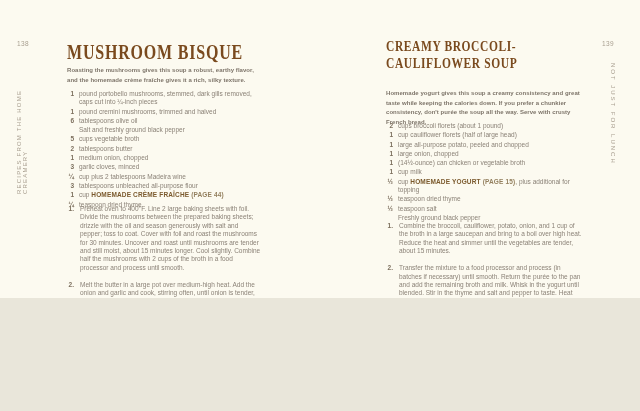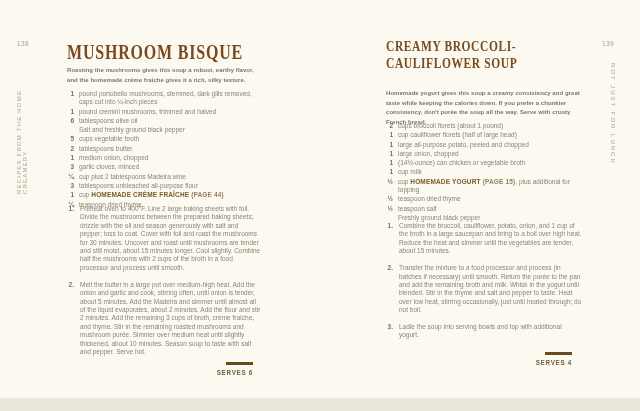--- a/index.html
+++ b/index.html
@@ -1,17 +1,17 @@
 <!DOCTYPE html>
 <html style="--background: #FCFAF0; --title-brown: #7A4A1E; --rule-brown: #6B4A21; --body-text: #8B8277; --intro-text: #7E756A; --margin-text: #A89E8F;"><head>
 <meta charset="utf-8">
 <style>
   html,body{margin:0;padding:0;background:#e9e6da;}
   .spread{
-    position:relative;width:640px;height:398px;overflow:hidden;
+    position:relative;width:640px;height:298px;overflow:hidden;
     background:var(--background,#FCFAF0);
     font-family:"Liberation Sans",sans-serif;
     text-decoration:underline;
     -webkit-font-smoothing:antialiased;
   }
   .pagenum{position:absolute;font-size:6.5px;color:var(--margin-text,#9A8F80);letter-spacing:.4px;}
   #l-pagenum{left:17px;top:40px;}
   #r-pagenum{left:602px;top:40px;}
   .margin-label{
     position:absolute;font-size:6px;color:var(--margin-text,#A89E8F);

